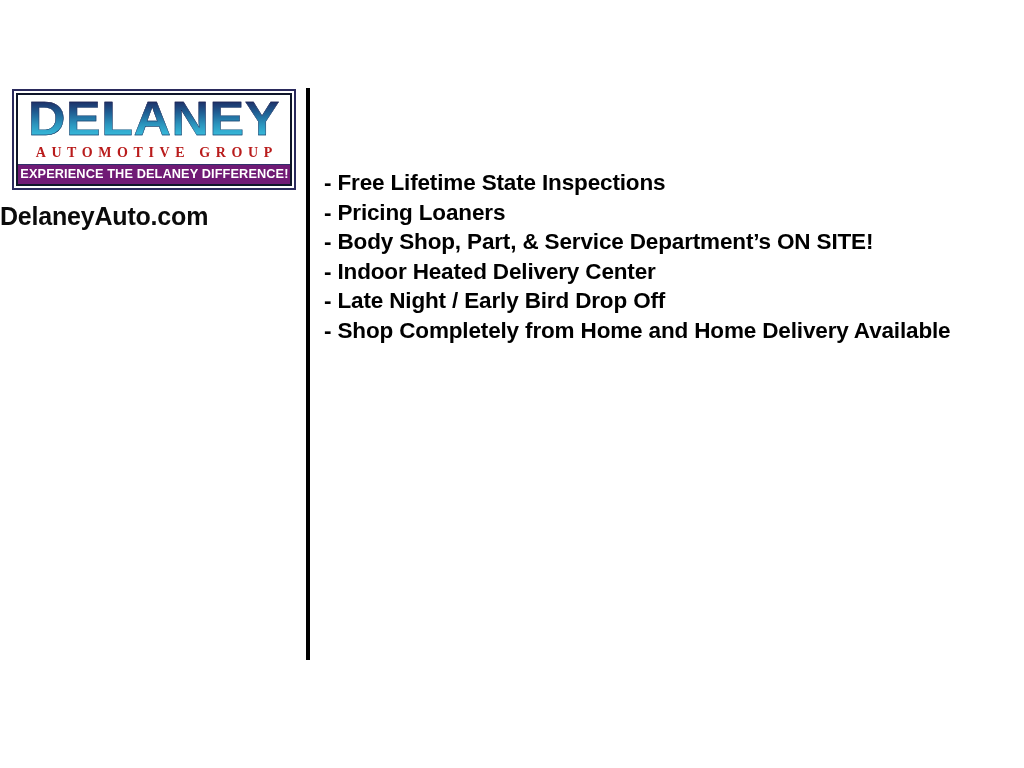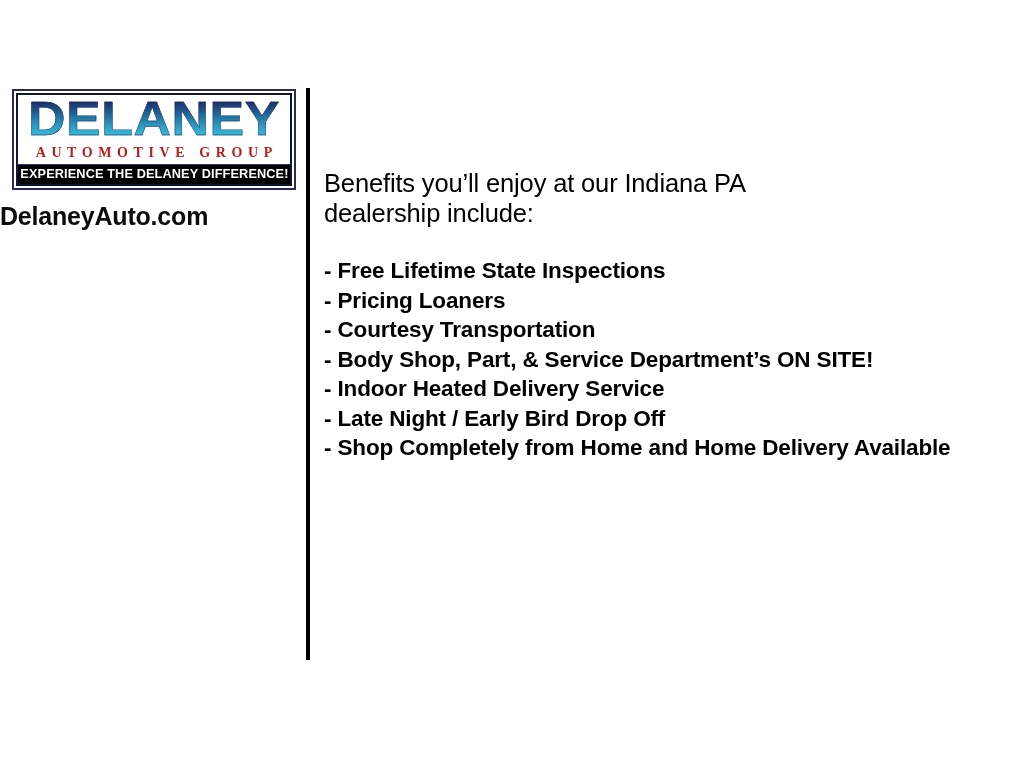--- a/index.html
+++ b/index.html
@@ -95,21 +95,21 @@
     font-weight: bold;
     font-size: 14px;
     line-height: 17px;
     letter-spacing: 5.6px;
     text-indent: 5.6px;
     color: #b91c1c;
   }
 
   #logo-tagline-bar {
     flex: 1 1 auto;
-    background: #000000;
+    background: #701a75;
     display: flex;
     align-items: center;
     justify-content: center;
   }
 
   #logo-tagline {
     font-family: "Liberation Sans", sans-serif;
     font-weight: bold;
     font-size: 12.5px;
     line-height: 13px;
@@ -207,25 +207,23 @@
   </div>
 
   <div id="site-url">DelaneyAuto.com</div>
 
 </div>
 
 <div id="divider"></div>
 
 <div id="content">
 
-  <h1 id="benefits-heading">Benefits you’ll enjoy at our Indiana PA dealership include:</h1>
 
   <ul id="benefits-list">
       <li class="benefit-item"><span>- Free Lifetime State Inspections</span></li>
       <li class="benefit-item"><span>- Pricing Loaners</span></li>
-      <li class="benefit-item"><span>- Courtesy Transportation</span></li>
       <li class="benefit-item"><span>- Body Shop, Part, &amp; Service Department’s ON SITE!</span></li>
-      <li class="benefit-item"><span>- Indoor Heated Delivery Service</span></li>
+      <li class="benefit-item"><span>- Indoor Heated Delivery Center</span></li>
       <li class="benefit-item"><span>- Late Night / Early Bird Drop Off</span></li>
       <li class="benefit-item"><span>- Shop Completely from Home and Home Delivery Available</span></li>
     </ul>
 
 </div>
 
 </body></html>

